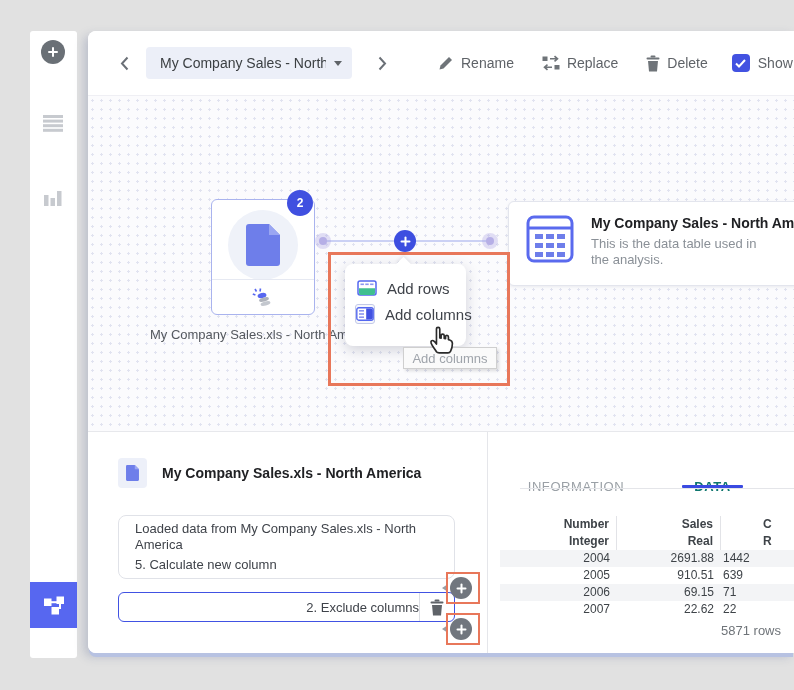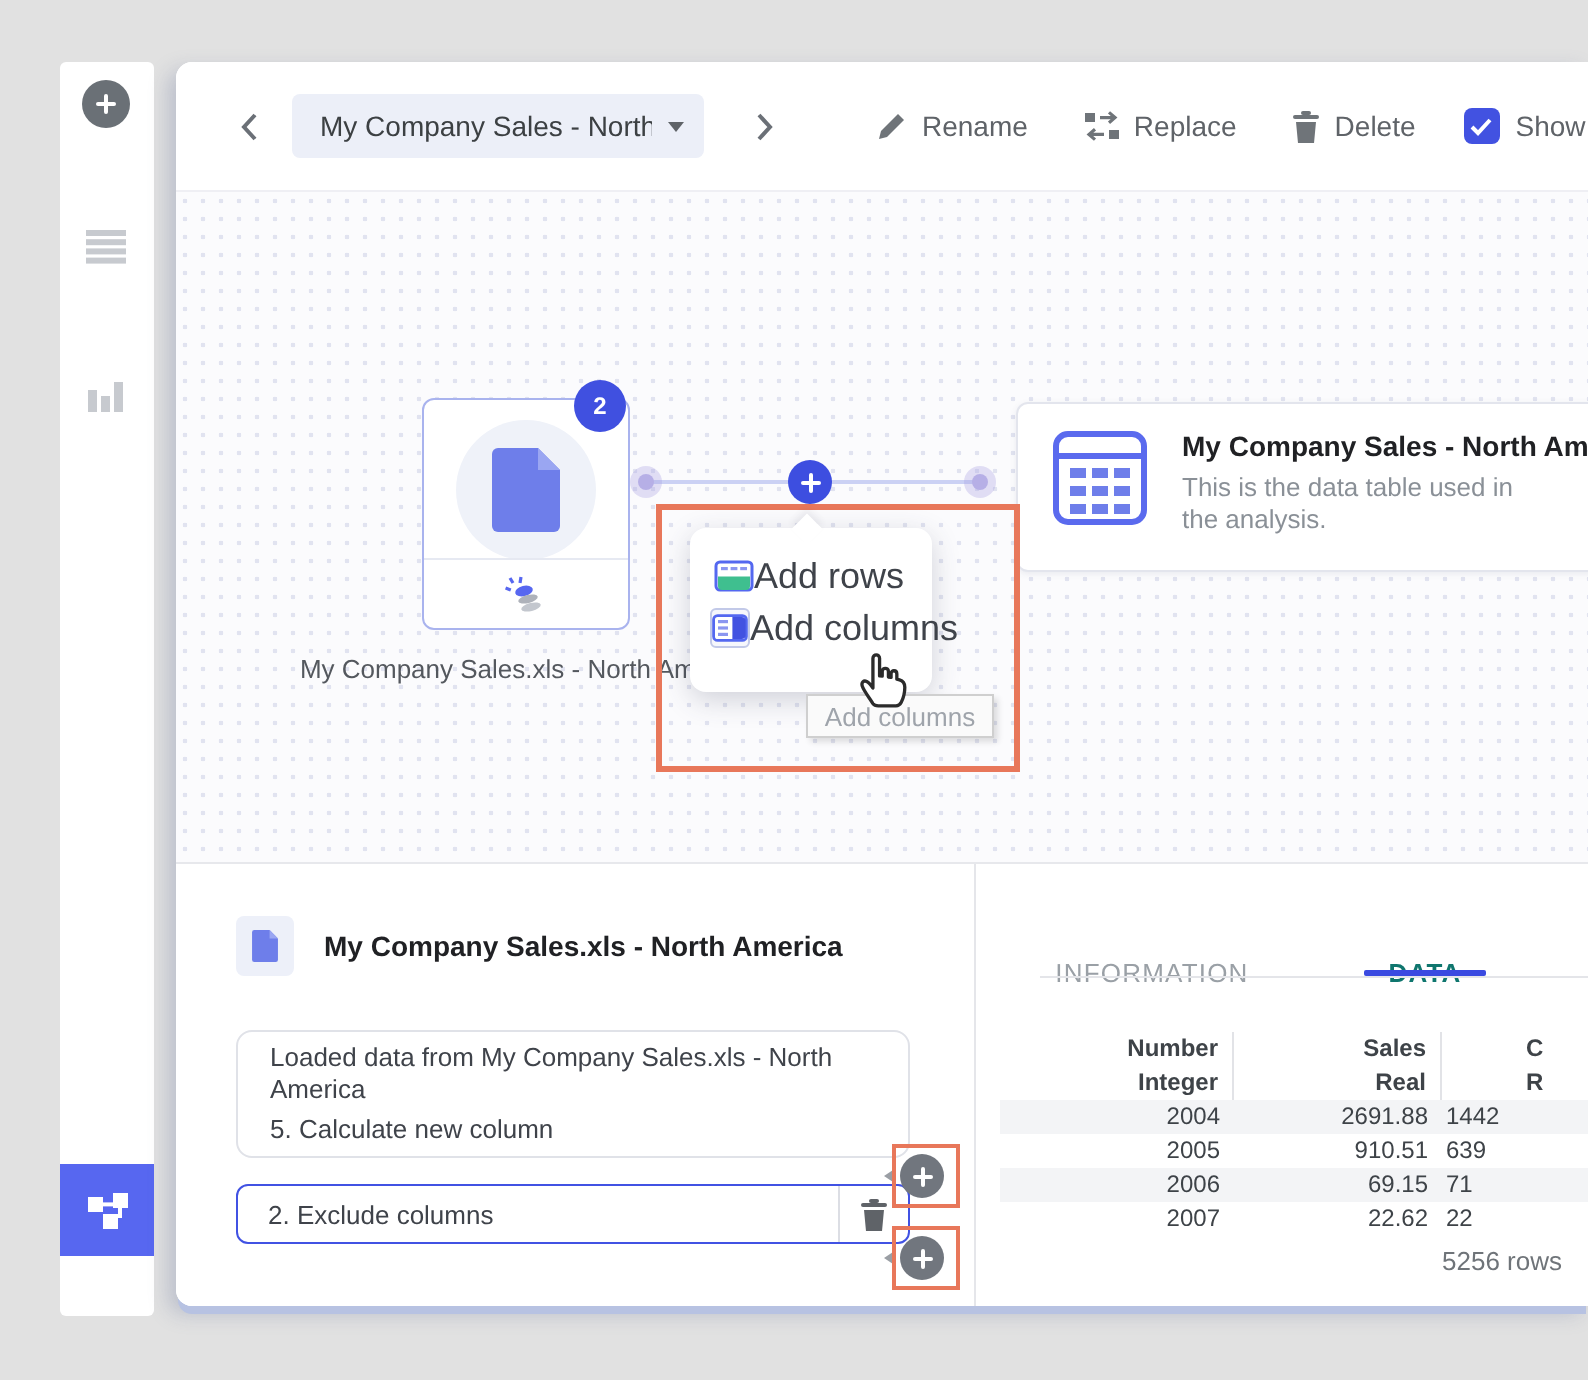--- a/index.html
+++ b/index.html
@@ -53,21 +53,21 @@
          color:#fff;font-size:12px;font-weight:bold;display:flex;align-items:center;justify-content:center;z-index:2;}
   .node-label{position:absolute;left:57px;top:231px;width:236px;text-align:center;font-size:13px;color:#54585E;
               white-space:nowrap;z-index:1;}
   .orange-rect{position:absolute;border:3px solid #E8775A;box-sizing:border-box;pointer-events:none;}
   .or-popup{left:240px;top:156px;width:182px;height:134px;z-index:3;}
   .popup{position:absolute;left:257px;top:168px;width:121px;height:82px;background:#fff;border-radius:8px;
          box-shadow:0 4px 14px rgba(60,64,90,.22);z-index:4;padding:11px 0 0 12px;box-sizing:border-box;}
   .popup-caret{position:absolute;left:53px;top:-5px;width:11px;height:11px;background:#fff;transform:rotate(45deg);
                box-shadow:-2px -2px 3px rgba(60,64,90,.08);}
   .menu-row{display:flex;align-items:center;height:26px;cursor:pointer;}
-  .menu-row .mlabel{font-size:18px;color:#3F434A;margin-left:0;white-space:nowrap;}
+  .menu-row .mlabel{font-size:15px;color:#3F434A;margin-left:10px;white-space:nowrap;}
   .icon-ring{display:flex;align-items:center;justify-content:center;width:24px;height:20px;
              border:1.5px solid #C2C9E8;border-radius:3px;background:#F6F7FC;box-sizing:border-box;margin-left:-2px;}
   .cursor{position:absolute;left:340px;top:227px;z-index:6;}
   .tooltip{position:absolute;left:315px;top:251px;width:92px;height:20px;background:#FAFAFA;border:1px solid #CFCFCF;
            box-shadow:2px 2px 3px rgba(0,0,0,.12);color:#9FA4AB;font-size:13px;display:flex;align-items:center;
            justify-content:center;z-index:5;white-space:nowrap;}
   .table-node{position:absolute;left:420px;top:105px;width:330px;height:85px;background:#fff;border:1px solid #E3E5ED;
               border-radius:6px;box-shadow:0 1px 3px rgba(80,90,120,.10);display:flex;padding:13px 0 0 17px;
               box-sizing:border-box;cursor:pointer;}
   .tn-text{margin-left:17px;}
@@ -78,21 +78,21 @@
   .vdiv{position:absolute;left:399px;top:0;width:1px;height:221px;background:#E5E6EA;}
   .src-header{position:absolute;left:30px;top:26px;display:flex;align-items:center;}
   .src-ic{width:29px;height:30px;border-radius:4px;background:#EDF0F9;display:flex;align-items:center;justify-content:center;}
   .src-title{margin-left:15px;font-size:14px;font-weight:bold;color:#202124;}
   .step-card{position:absolute;left:30px;width:337px;background:#fff;border:1px solid #E0E2E8;border-radius:8px;
              box-sizing:border-box;font-size:13px;color:#3F434A;}
   .card1{top:83px;height:64px;padding:5px 16px;}
   .card1 .l1{line-height:16px;width:300px;}
   .card1 .l2{margin-top:4px;}
   .card2{top:160px;height:30px;border:1.5px solid #4152E3;border-radius:6px;display:flex;align-items:center;cursor:pointer;}
-  .card2 .c2label{padding-left:15px;flex:1;}
+  .card2 .c2label{padding-left:15px;flex:1;text-align:right;}
   .trash-btn{width:34px;height:100%;border-left:1px solid #DCDEE4;display:flex;align-items:center;justify-content:center;cursor:pointer;}
   .plus-btn{position:absolute;width:22px;height:22px;border-radius:50%;background:#71767E;display:flex;
             align-items:center;justify-content:center;cursor:pointer;z-index:2;}
   .plus1{left:362px;top:145px;}
   .plus2{left:362px;top:186px;}
   .caret-l{position:absolute;width:0;height:0;border-top:4px solid transparent;border-bottom:4px solid transparent;
            border-right:6px solid #9A9EA4;z-index:2;}
   .cl1{left:354px;top:152px;} .cl2{left:354px;top:193px;}
   .or-p1{left:358px;top:140px;width:34px;height:32px;border-width:2.5px;z-index:3;}
   .or-p2{left:358px;top:181px;width:34px;height:32px;border-width:2.5px;z-index:3;}
@@ -388,17 +388,17 @@
           <div class="c2">69.15</div>
           <div class="c3">71</div>
         </div>
         <div class="trow drow">
           <div class="c1">2007</div>
           <div class="c2">22.62</div>
           <div class="c3">22</div>
         </div>
       </div>
 
-      <div class="rowcount">5256 rows</div>
+      <div class="rowcount">5871 rows</div>
     </div>
 
   </div>
 </div>
 
 </body></html>

